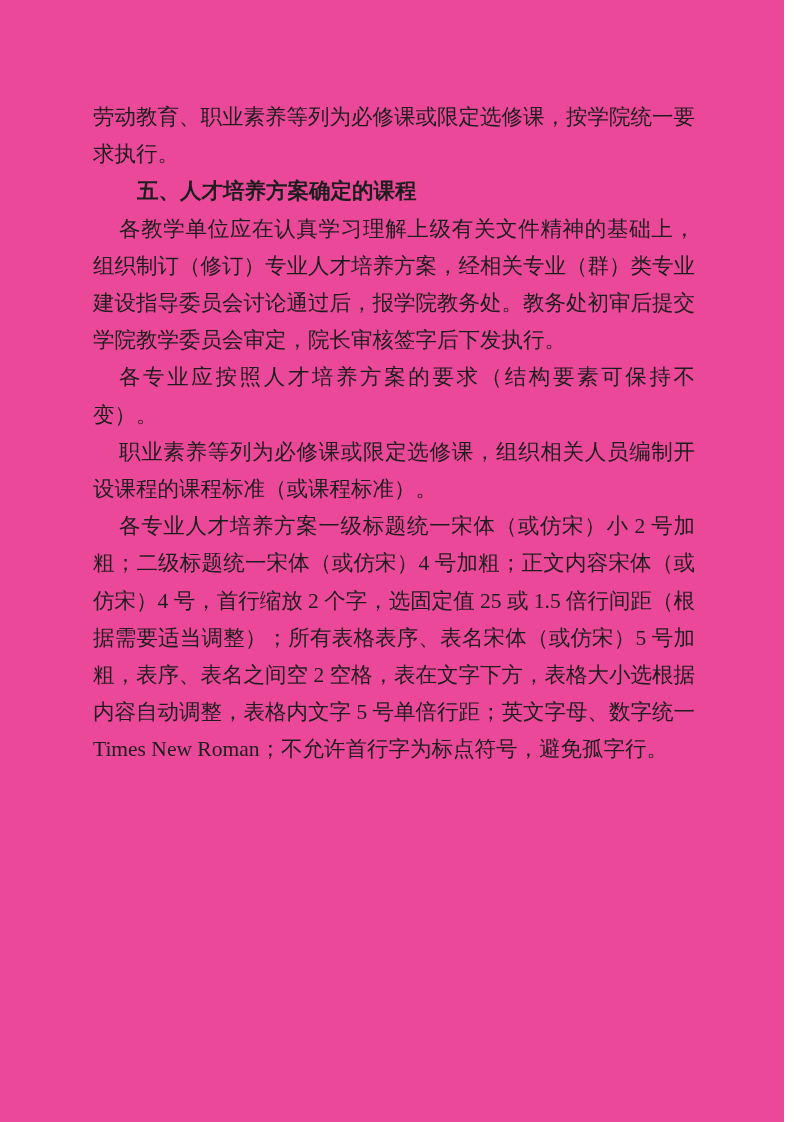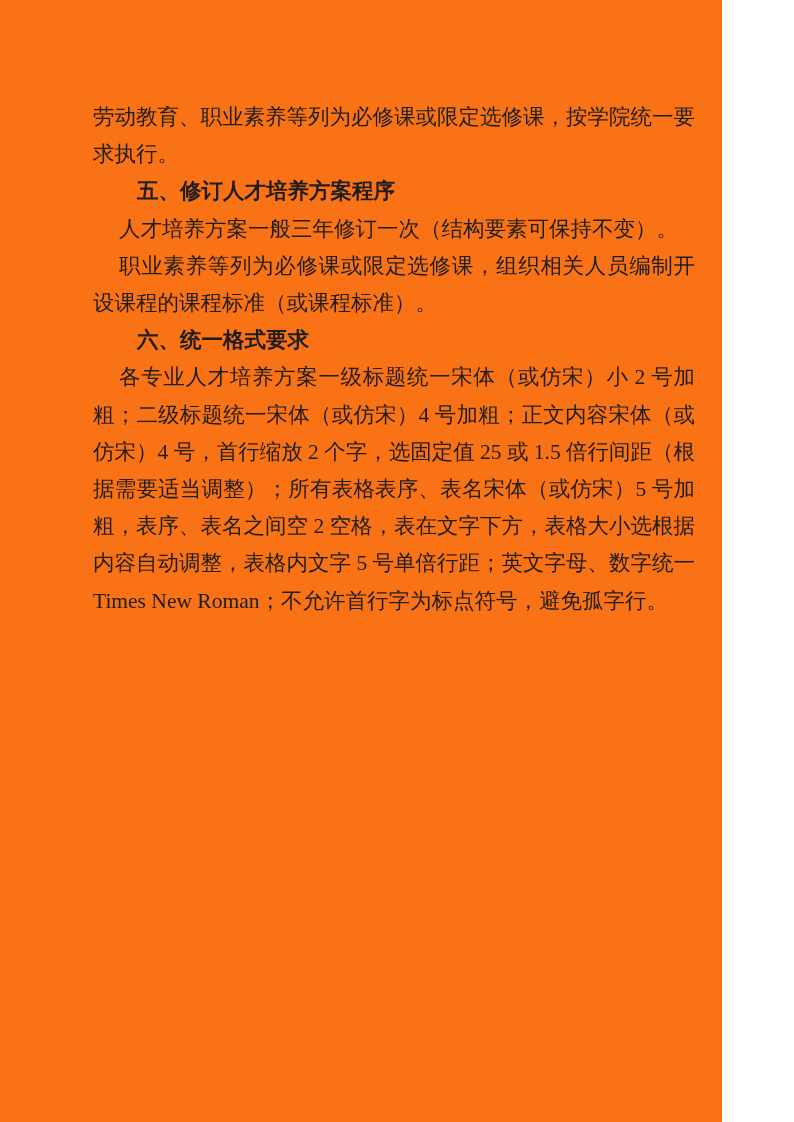--- a/index.html
+++ b/index.html
@@ -2,23 +2,23 @@
 <html><head>
 <meta charset="utf-8">
 <style>
   html, body {
     margin: 0;
     padding: 0;
     background: #ffffff;
   }
   .page {
     position: relative;
-    width: 722px;
+    width: 784px;
     height: 1122px;
-    background: #f97316;
+    background: #ec4899;
     overflow: hidden;
     box-sizing: border-box;
   }
   .doc-content {
     position: absolute;
     left: 93px;
     top: 99px;
     width: 602px;
     font-family: "Liberation Serif", "DejaVu Serif", serif;
     font-size: 21.5px;
@@ -39,19 +39,19 @@
     font-weight: 700;
     text-align: left;
   }
 </style>
 </head>
 <body>
 
 <div class="page">
   <div class="doc-content" style="color: rgb(29, 29, 29);">
       <p class="continued">劳动教育、职业素养等列为必修课或限定选修课，按学院统一要求执行。</p>
-      <p class="heading">五、修订人才培养方案程序</p>
-      <p class="body">人才培养方案一般三年修订一次（结构要素可保持不变）。</p>
+      <p class="heading">五、人才培养方案确定的课程</p>
+      <p class="body">各教学单位应在认真学习理解上级有关文件精神的基础上，组织制订（修订）专业人才培养方案，经相关专业（群）类专业建设指导委员会讨论通过后，报学院教务处。教务处初审后提交学院教学委员会审定，院长审核签字后下发执行。</p>
+      <p class="body">各专业应按照人才培养方案的要求（结构要素可保持不变）。</p>
       <p class="body">职业素养等列为必修课或限定选修课，组织相关人员编制开设课程的课程标准（或课程标准）。</p>
-      <p class="heading">六、统一格式要求</p>
       <p class="body">各专业人才培养方案一级标题统一宋体（或仿宋）小 2 号加粗；二级标题统一宋体（或仿宋）4 号加粗；正文内容宋体（或仿宋）4 号，首行缩放 2 个字，选固定值 25 或 1.5 倍行间距（根据需要适当调整）；所有表格表序、表名宋体（或仿宋）5 号加粗，表序、表名之间空 2 空格，表在文字下方，表格大小选根据内容自动调整，表格内文字 5 号单倍行距；英文字母、数字统一 Times New Roman；不允许首行字为标点符号，避免孤字行。</p>
     </div>
 </div>
 
 </body></html>

